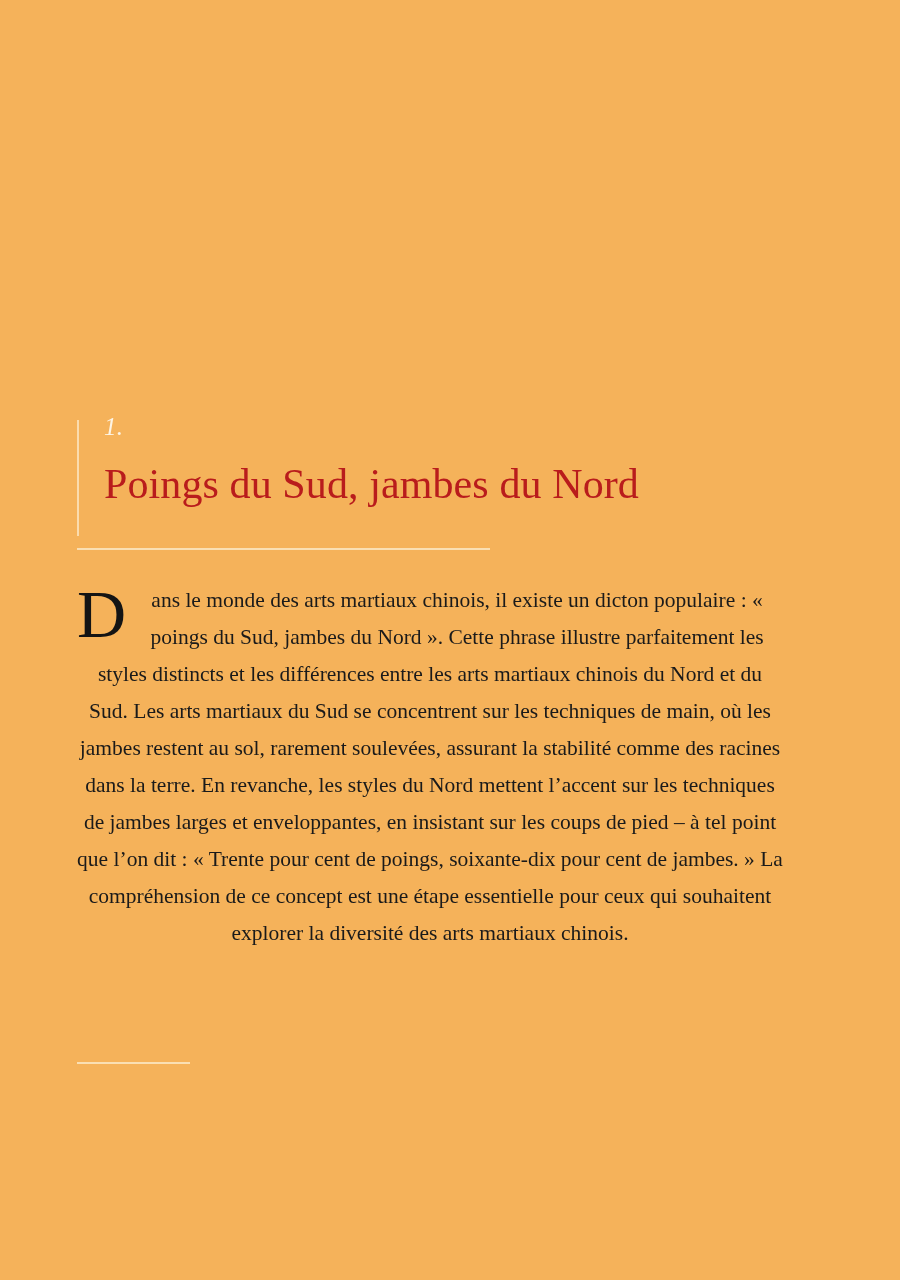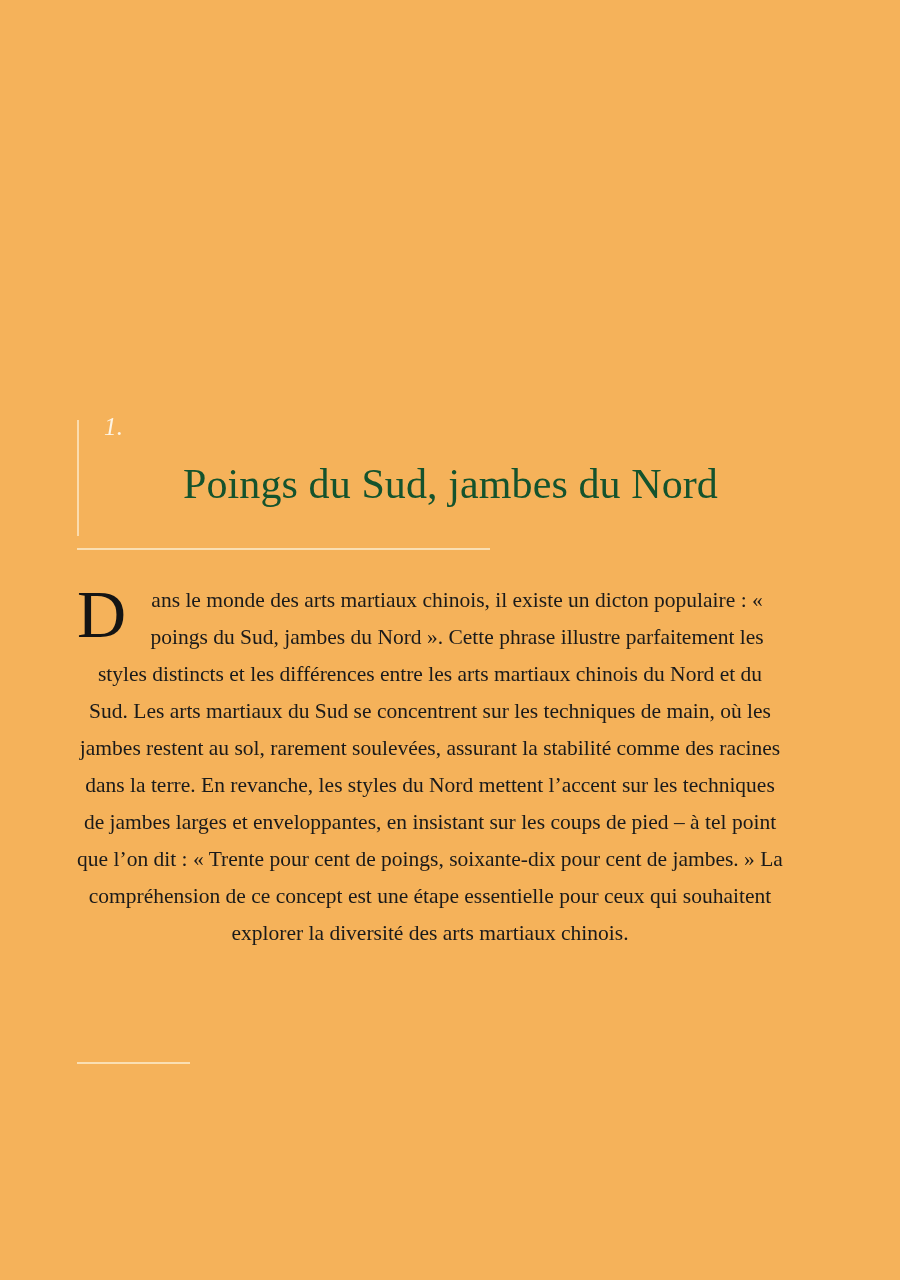--- a/index.html
+++ b/index.html
@@ -49,25 +49,24 @@
     line-height: 1;
     color: #fdf4e4;
     letter-spacing: 0.3px;
     margin: 0 0 22px 0;
   }
 
   .chapter-title {
     font-size: 42px;
     line-height: 1.12;
     font-weight: 400;
-    color: #14532d;
+    color: #b91c1c;
     margin: 0;
     letter-spacing: 0.1px;
     white-space: nowrap;
-    text-align: center;
   }
 
   
   .rule-heading {
     position: absolute;
     left: 77px;
     top: 548px;
     width: 413px;
     height: 1.5px;
     background: #fbe3bd;

